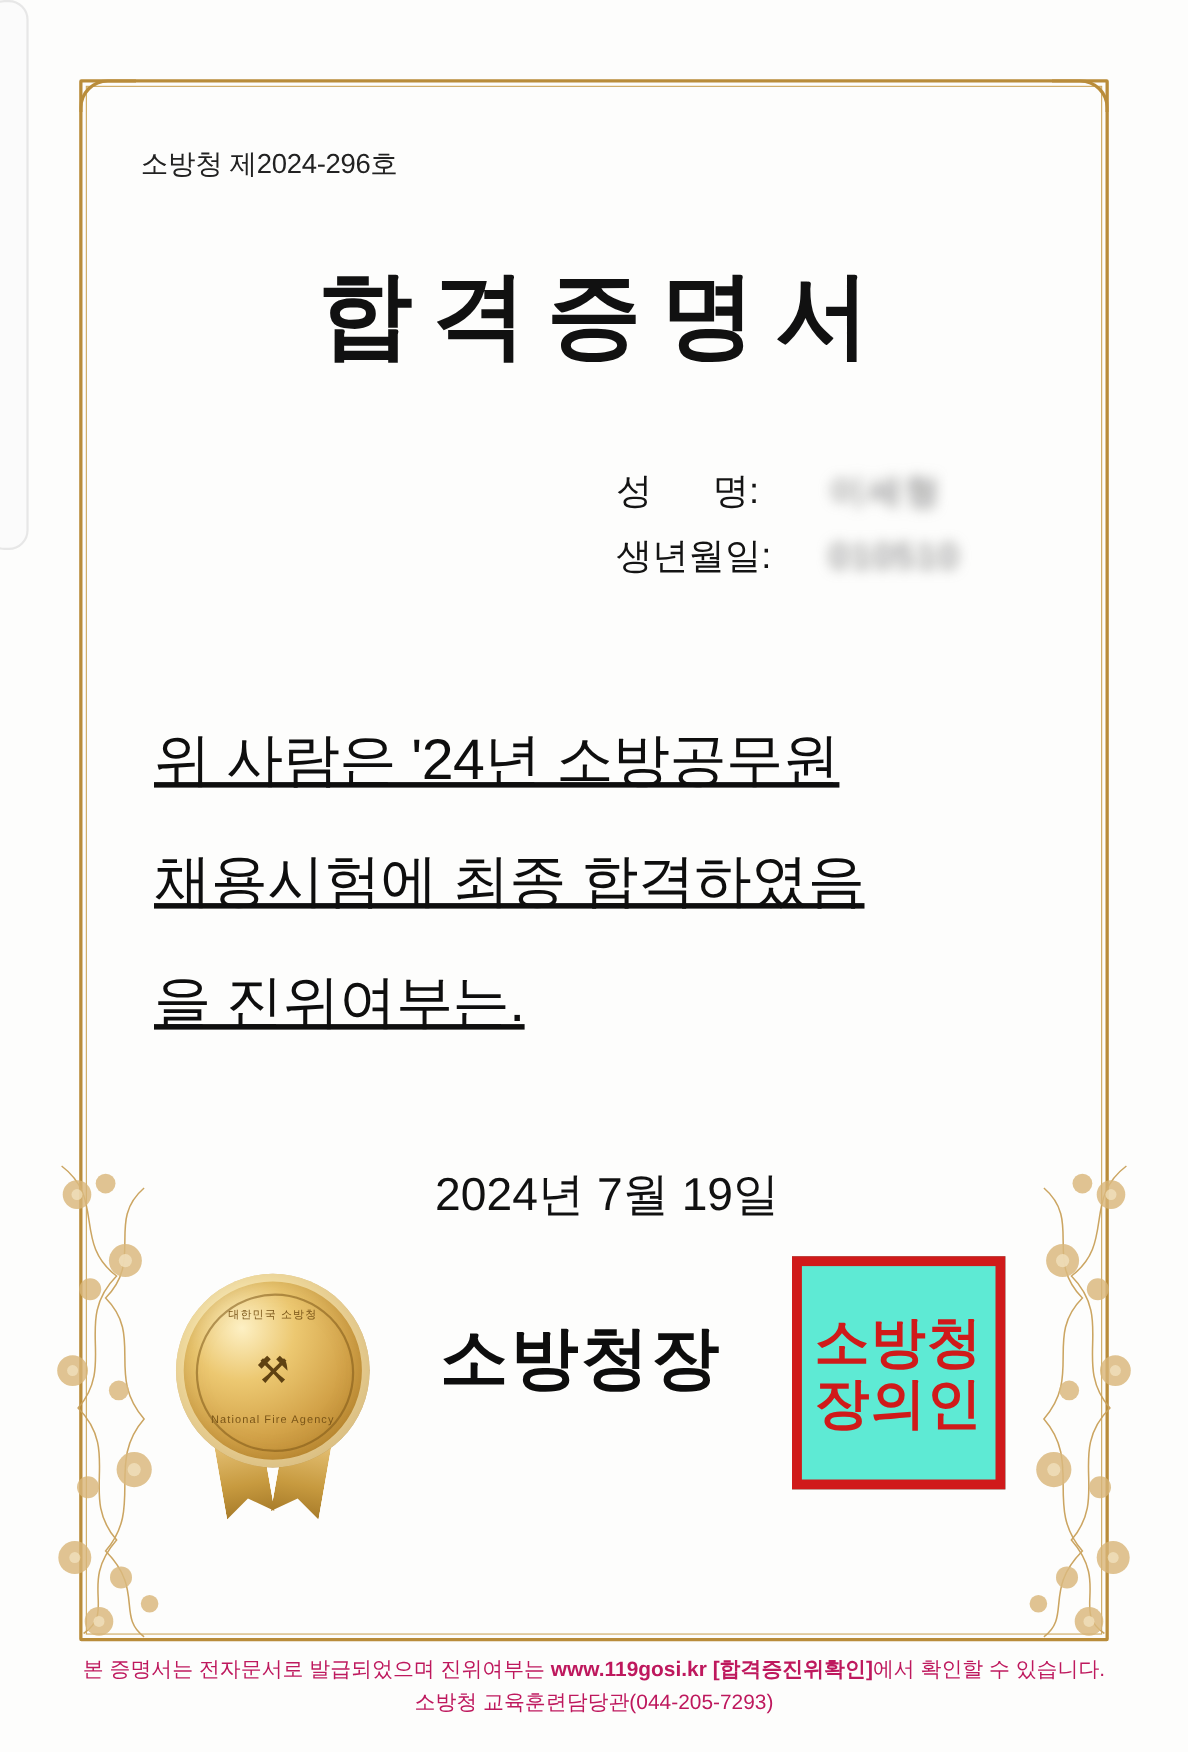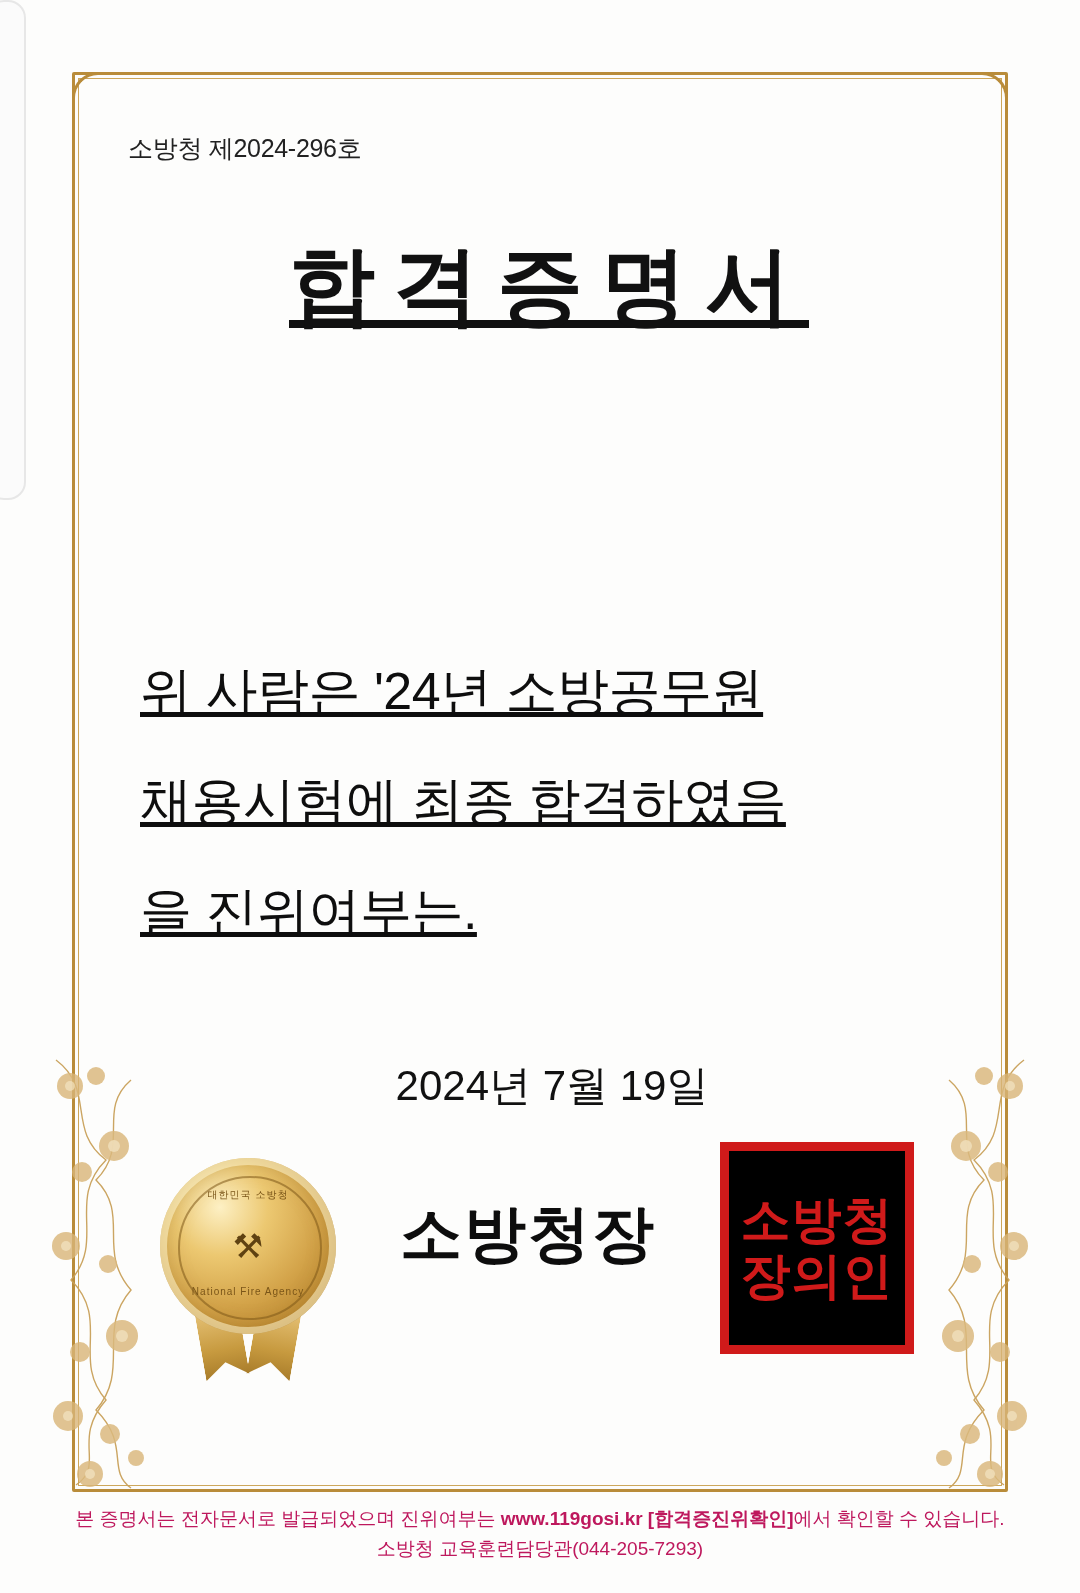--- a/index.html
+++ b/index.html
@@ -99,21 +99,20 @@
     position: absolute;
     left: 0;
     top: 228px;
     width: 1080px;
     text-align: center;
     font-size: 86px;
     font-weight: 700;
     letter-spacing: 18px;
     text-indent: 18px;
     color: #111;
-    text-decoration: underline;
   }
 
   
   #recipient-block {
     position: absolute;
     left: 560px;
     top: 424px;
     width: 420px;
   }
   .field-row {
@@ -257,21 +256,21 @@
 
   
   #official-seal {
     position: absolute;
     left: 570px;
     top: 2px;
     width: 194px;
     height: 212px;
     border: 9px solid #d01a1a;
     box-sizing: border-box;
-    background: #000000;
+    background: #5eead4;
     display: flex;
     flex-direction: column;
     align-items: center;
     justify-content: center;
     color: #d01a1a;
   }
   .seal-line {
     font-size: 50px;
     font-weight: 700;
     letter-spacing: 1px;
@@ -325,20 +324,30 @@
 
   <div id="certificate-border"></div>
   <div id="certificate-border-inner"></div>
   <div class="corner-notch" id="corner-notch-tl"></div>
   <div class="corner-notch" id="corner-notch-tr"></div>
 
   <div id="doc-number">소방청 제2024-296호</div>
 
   <div id="certificate-title">합격증명서</div>
 
+  <div id="recipient-block">
+    <div class="field-row">
+      <span class="field-label">성      명:</span>
+      <span class="field-value">이세형</span>
+    </div>
+    <div class="field-row">
+      <span class="field-label">생년월일:</span>
+      <span class="field-value">010510</span>
+    </div>
+  </div>
 
   <div id="statement-block">
     <div class="line">위 사람은 '24년 소방공무원</div>
     <div class="line">채용시험에 최종 합격하였음</div>
     <div class="line">을 진위여부는.</div>
   </div>
 
   <div id="issue-date">2024년 7월 19일</div>
 
   <div id="issuer-row">

